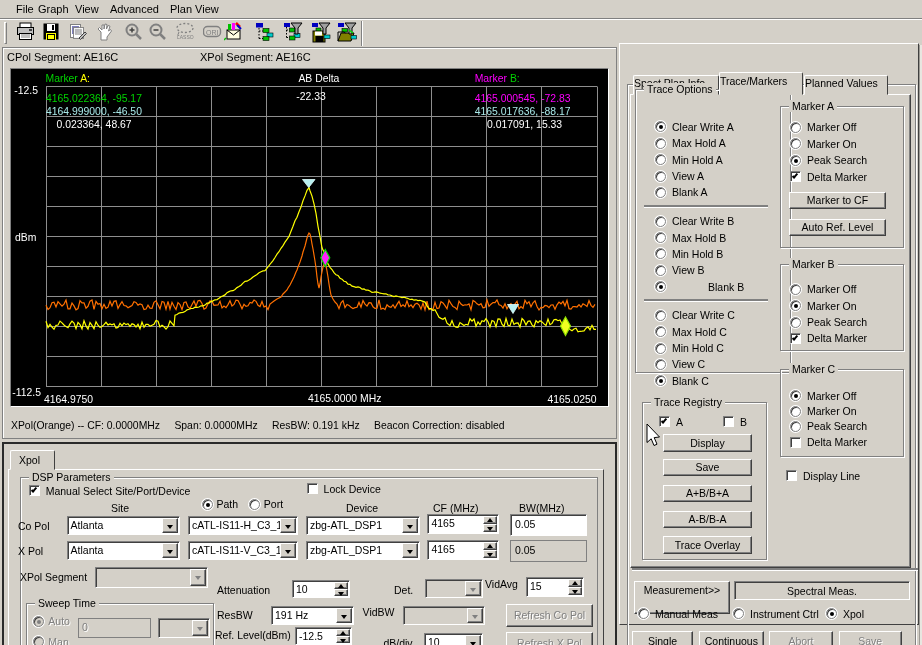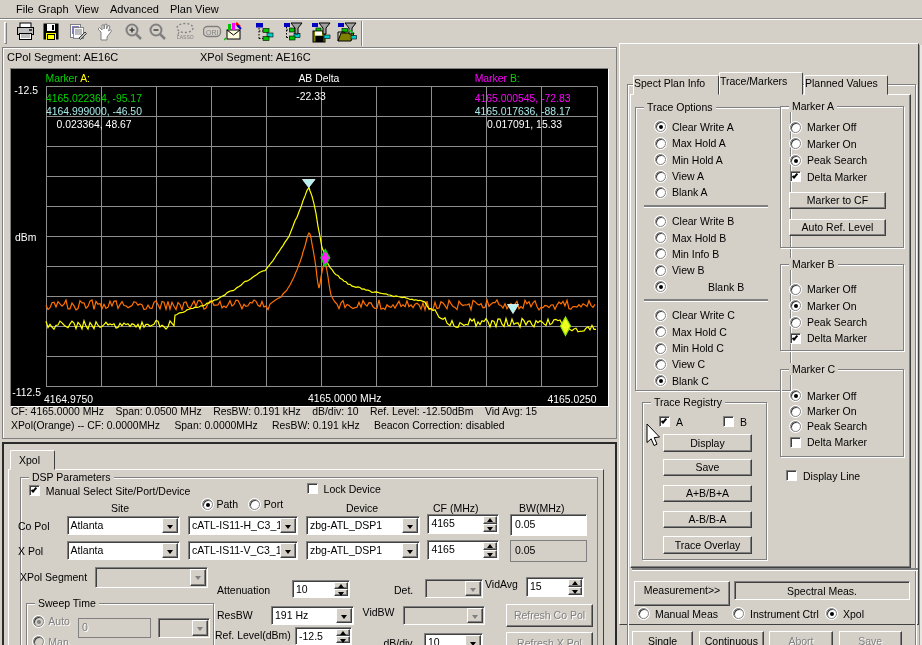--- a/index.html
+++ b/index.html
@@ -142,21 +142,20 @@
 <text x="463.7" y="45.5" fill="#a8e8e8">4165.017636, -88.17</text>
 <text x="476" y="59" fill="#ffffff">0.017091, 15.33</text>
 <text x="27" y="24.5" fill="#ffffff" text-anchor="end">-12.5</text>
 <text x="4" y="172" fill="#ffffff">dBm</text>
 <text x="30" y="326.5" fill="#ffffff" text-anchor="end">-112.5</text>
 <text x="33" y="334" fill="#ffffff">4164.9750</text>
 <text x="297" y="333" fill="#ffffff">4165.0000 MHz</text>
 <text x="585.5" y="334" fill="#ffffff" text-anchor="end">4165.0250</text>
 </svg>
 </div>
-<span class="txt" style="left:8px;top:358px;font-size:10.4px;">CF: 4165.0000 MHz&nbsp;&nbsp;&nbsp;&nbsp;Span: 0.0500 MHz&nbsp;&nbsp;&nbsp;&nbsp;ResBW: 0.191 kHz&nbsp;&nbsp;&nbsp;&nbsp;dB/div: 10&nbsp;&nbsp;&nbsp;&nbsp;Ref. Level: -12.50dBm&nbsp;&nbsp;&nbsp;&nbsp;Vid Avg: 15</span>
 <span class="txt" style="left:8px;top:372px;font-size:10.4px;">XPol(Orange) -- CF: 0.0000MHz&nbsp;&nbsp;&nbsp;&nbsp;&nbsp;Span: 0.0000MHz&nbsp;&nbsp;&nbsp;&nbsp;&nbsp;ResBW: 0.191 kHz&nbsp;&nbsp;&nbsp;&nbsp;&nbsp;Beacon Correction: disabled</span>
 </div>
 <div class="abs" style="left:2px;top:442px;width:615px;height:203px;border:2px solid #2a2a2a;border-bottom:none;"></div>
 <div class="abs" style="left:8px;top:469px;width:596px;height:176px;border:1px solid;border-color:#fff #404040 #404040 #fff;border-bottom:none;background:#d4d0c8;">
 <div class="abs grp" style="left:11px;top:7px;width:578px;height:168px;border-bottom:none;box-shadow:inset 1px 1px 0 #fff;">
       <span class="lbl">DSP Parameters</span>
     </div>
 <div class="abs chk" style="left:19.7px;top:15.2px;">
       <span class="ck"></span>
     </div>
@@ -315,40 +314,40 @@
 </div>
 <div class="tab" style="left:10px;top:450px;width:45px;height:20px;line-height:19px;text-align:left;padding-left:8px;">Xpol</div>
 <div class="abs" style="left:619px;top:43px;width:300px;height:582px;border:1px solid;border-color:#fff #404040 #404040 #fff;">
 <div class="abs grp" style="left:7px;top:15px;width:289px;height:566px;margin-top:25px;">
       <span class="lbl">Monitoring Configuration</span>
     </div>
 <div class="abs" style="left:10px;top:50px;width:281px;height:474px;border:1px solid;border-color:#fff #404040 #404040 #fff;box-shadow:inset -1px -1px 0 #808080;"></div>
 <div class="tab" style="left:13px;top:31px;width:86px;height:20px;line-height:15px;">Spect Plan Info</div>
 <div class="tab" style="left:99px;top:28px;width:84px;height:23px;line-height:16px;border-bottom:1px solid #d4d0c8;z-index:2;">Trace/Markers</div>
 <div class="tab" style="left:184px;top:31px;width:84px;height:20px;line-height:15px;">Planned Values</div>
-<div class="abs grp" style="left:15px;top:63px;width:156px;height:284px;">
+<div class="abs grp" style="left:15px;top:45px;width:156px;height:284px;">
       <span class="lbl">Trace Options</span>
     </div>
 <div class="abs radio on" style="left:35px;top:77px;"></div>
 <span class="txt" style="left:52px;top:77px;">Clear Write A</span>
 <div class="abs radio" style="left:35px;top:94px;"></div>
 <span class="txt" style="left:52px;top:93px;">Max Hold A</span>
 <div class="abs radio" style="left:35px;top:110px;"></div>
 <span class="txt" style="left:52px;top:110px;">Min Hold A</span>
 <div class="abs radio" style="left:35px;top:127px;"></div>
 <span class="txt" style="left:52px;top:126px;">View A</span>
 <div class="abs radio" style="left:35px;top:143px;"></div>
 <span class="txt" style="left:52px;top:142px;">Blank A</span>
 <div class="sep" style="left:24px;top:161px;width:124px;"></div>
 <div class="abs radio" style="left:35px;top:172px;"></div>
 <span class="txt" style="left:52px;top:171px;">Clear Write B</span>
 <div class="abs radio" style="left:35px;top:188px;"></div>
 <span class="txt" style="left:52px;top:188px;">Max Hold B</span>
 <div class="abs radio" style="left:35px;top:204px;"></div>
-<span class="txt" style="left:52px;top:204px;">Min Info B</span>
+<span class="txt" style="left:52px;top:204px;">Min Hold B</span>
 <div class="abs radio" style="left:35px;top:221px;"></div>
 <span class="txt" style="left:52px;top:220px;">View B</span>
 <div class="abs radio on" style="left:35px;top:237px;"></div>
 <span class="txt" style="left:44px;top:237px;padding-left:44px;">Blank B</span>
 <div class="sep" style="left:24px;top:255px;width:124px;"></div>
 <div class="abs radio" style="left:35px;top:266px;"></div>
 <span class="txt" style="left:52px;top:265px;">Clear Write C</span>
 <div class="abs radio" style="left:35px;top:282px;"></div>
 <span class="txt" style="left:52px;top:282px;">Max Hold C</span>
 <div class="abs radio" style="left:35px;top:299px;"></div>
@@ -406,21 +405,21 @@
 <span class="txt" style="left:187px;top:346px;">Marker Off</span>
 <div class="abs radio" style="left:170px;top:362px;"></div>
 <span class="txt" style="left:187px;top:361px;">Marker On</span>
 <div class="abs radio" style="left:170px;top:377px;"></div>
 <span class="txt" style="left:187px;top:376px;">Peak Search</span>
 <div class="abs chk" style="left:170px;top:393px;"></div>
 <span class="txt" style="left:187px;top:392px;">Delta Marker</span>
 <div class="abs chk" style="left:166px;top:426px;"></div>
 <span class="txt" style="left:183px;top:426px;">Display Line</span>
 <div class="sep" style="left:12px;top:524px;width:286px;"></div>
-<div class="abs btn" style="left:14px;top:537px;width:96px;height:25px;line-height:17px;">Measurement&gt;&gt;</div>
+<div class="abs btn" style="left:14px;top:537px;width:96px;height:33px;line-height:17px;">Measurement&gt;&gt;</div>
 <div class="abs" style="left:114px;top:537px;width:176px;height:19px;border:1px solid;border-color:#808080 #fff #fff #808080;box-shadow:inset 1px 1px 0 #404040;text-align:center;line-height:18px;">Spectral Meas.</div>
 <div class="abs radio" style="left:18px;top:564px;"></div>
 <span class="txt" style="left:35px;top:564px;">Manual Meas</span>
 <div class="abs radio" style="left:113px;top:564px;"></div>
 <span class="txt" style="left:130px;top:564px;">Instrument Ctrl</span>
 <div class="abs radio on" style="left:206px;top:564px;"></div>
 <span class="txt" style="left:223px;top:564px;">Xpol</span>
 </div>
 <div class="abs btn" style="left:632.4px;top:631.4px;width:60.3px;height:20px;line-height:18px;">Single</div>
 <div class="abs btn" style="left:698.6px;top:631.4px;width:65.5px;height:20px;line-height:18px;">Continuous</div>

